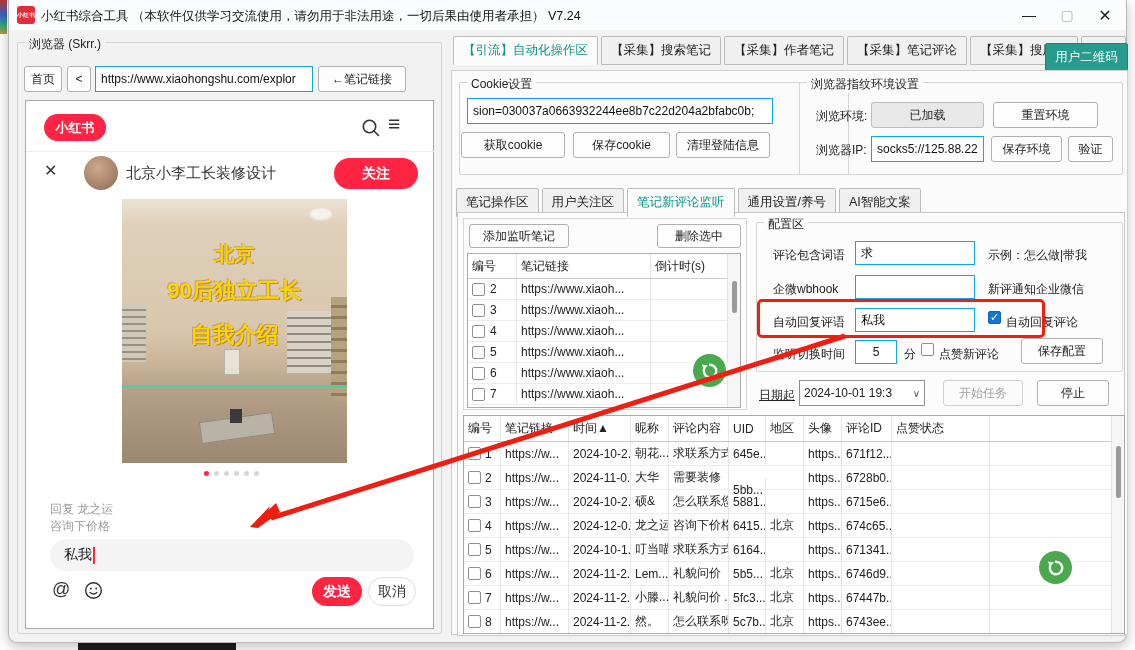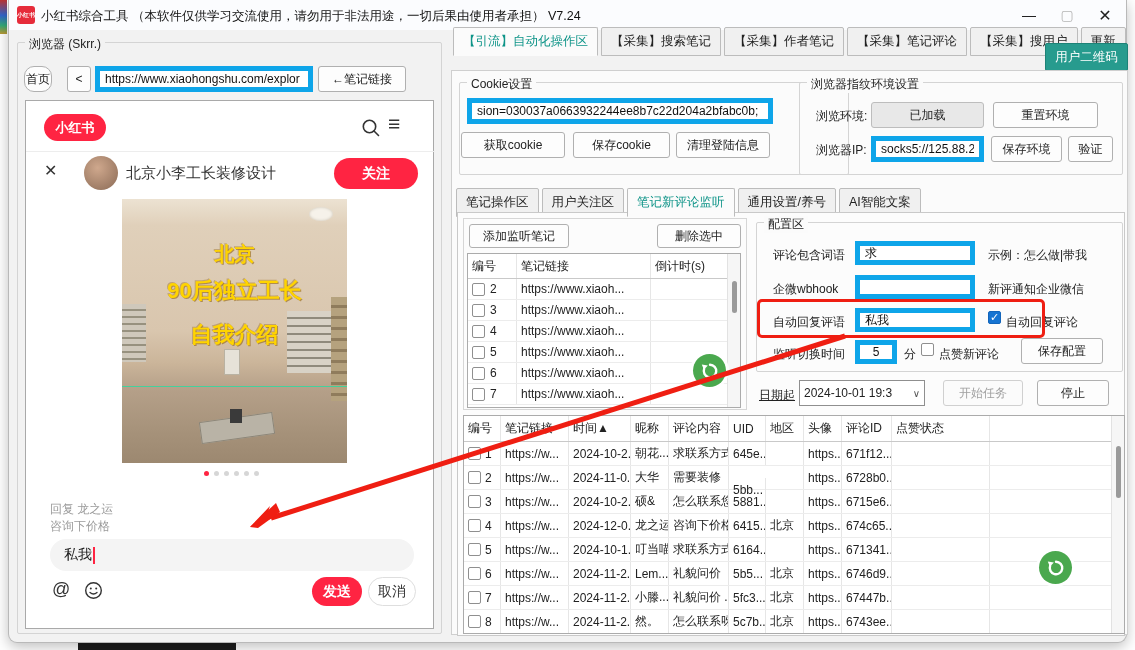--- a/index.html
+++ b/index.html
@@ -23,21 +23,21 @@
     font-size:14px; color:#222; cursor:default; }
   .win-btn.dim { color:#b5b5b5; }
   
   .group { position:absolute; border:1px solid #d4d4d4; border-radius:2px; }
   .legend { position:absolute; background:#f2f2f2; padding:0 4px; font-size:12px; color:#222; white-space:nowrap; }
   .legend.on-panel { background:#fbfbfb; }
   .btn { position:absolute; background:#fdfdfd; border:1px solid #b0b0b0; border-radius:3px;
     display:flex; align-items:center; justify-content:center; font-size:12px; color:#222; white-space:nowrap; }
   .btn.disabled { color:#a0a0a0; border-color:#d0d0d0; background:#fbfbfb; }
   .btn.gray { background:#e8e8e8; border-color:#bdbdbd; }
-  .tb-input { position:absolute; border:5px solid #0ea5e9; background:#fff; font-size:12px; padding:0 5px;
+  .tb-input { position:absolute; border:1px solid #0ea5e9; background:#fff; font-size:12px; padding:0 5px;
     font-family:"Liberation Sans","DejaVu Sans",sans-serif; color:#111; }
   .cbx { width:13px; height:13px; border:1px solid #8f8f8f; border-radius:2px; background:#fff; display:inline-block; flex:none; }
   .cbx.on { background:#1674d2; border-color:#1265bb; position:relative; }
   .cbx.on::after { content:"✓"; position:absolute; left:1px; top:-1px; color:#fff; font-size:11px; font-weight:bold; }
   
   .tab { border:1px solid #bcbcbc; background:#f0f0f0; padding:5px 9px; margin-right:3px; font-size:12.5px;
     border-radius:2px 2px 0 0; white-space:nowrap; }
   .tab.active { background:#fbfbfb; color:#0e9488; border-bottom:1px solid #fbfbfb; position:relative; z-index:3; }
   
   .tbl { position:absolute; background:#fff; border:1px solid #ababab; overflow:hidden; }
@@ -78,21 +78,21 @@
     <div class="title">小红书综合工具 （本软件仅供学习交流使用，请勿用于非法用途，一切后果由使用者承担）  V7.24</div>
     <div class="win-btn" style="right:80px;">—</div>
     <div class="win-btn dim" style="right:42px;">▢</div>
     <div class="win-btn" style="right:4px;font-size:16px;">✕</div>
   </div>
 
   
   <div class="group" style="left:8px;top:42px;width:425px;height:592px;"></div>
   <span class="legend" style="left:16px;top:36px;">浏览器 (Skrr.)</span>
 
-  <div class="btn" style="left:15px;top:66px;width:28px;height:26px;border-radius:10px;">首页</div>
+  <div class="btn" style="left:15px;top:66px;width:38px;height:26px;">首页</div>
   <div class="btn" style="left:58px;top:66px;width:24px;height:26px;">&lt;</div>
   <input class="tb-input" style="left: 86px; top: 66px; width: 218px; height: 26px;" value="https://www.xiaohongshu.com/explor">
   <div class="btn" style="left:309px;top:66px;width:88px;height:26px;">←笔记链接</div>
 
   
   <div id="webview" style="left:16px;top:100px;width:409px;height:529px;">
 
     <div class="xhs-pill" style="left:18px;top:13px;width:62px;height:27px;font-size:13px;">小红书</div>
     <svg class="abs" style="left:334px;top:16px;" width="22" height="22" viewBox="0 0 22 22">
       <circle cx="9.5" cy="9.5" r="6.2" fill="none" stroke="#333" stroke-width="1.6"></circle>
@@ -148,21 +148,21 @@
       <circle cx="6.8" cy="7.6" r="1" fill="#333"></circle>
         <circle cx="12.2" cy="7.6" r="1" fill="#333"></circle>
       <path d="M6 11.5 q3.5 3 7 0" fill="none" stroke="#333" stroke-width="1.3" stroke-linecap="round"></path>
     </svg>
     <div class="xhs-pill" style="left:286px;top:476px;width:50px;height:29px;font-size:14px;border-radius:15px;">发送</div>
     <div class="abs" style="left:342px;top:476px;width:48px;height:29px;border:1px solid #dedede;border-radius:15px;
          display:flex;align-items:center;justify-content:center;font-size:14px;color:#333;">取消</div>
   </div>
 
   
-  <div class="abs" style="left:444px;top:27px;display:flex;">
+  <div class="abs" style="left:444px;top:36px;display:flex;">
     <div class="tab active">【引流】自动化操作区</div>
     <div class="tab">【采集】搜索笔记</div>
     <div class="tab">【采集】作者笔记</div>
     <div class="tab">【采集】笔记评论</div>
     <div class="tab">【采集】搜用户</div>
     <div class="tab">更新</div>
   </div>
   <div class="abs" style="left:1036px;top:43px;width:83px;height:28px;background:#279b8e;border:1px solid #1d8277;border-radius:2px;
        color:#fff;display:flex;align-items:center;justify-content:center;font-size:12.5px;">用户二维码</div>
 

